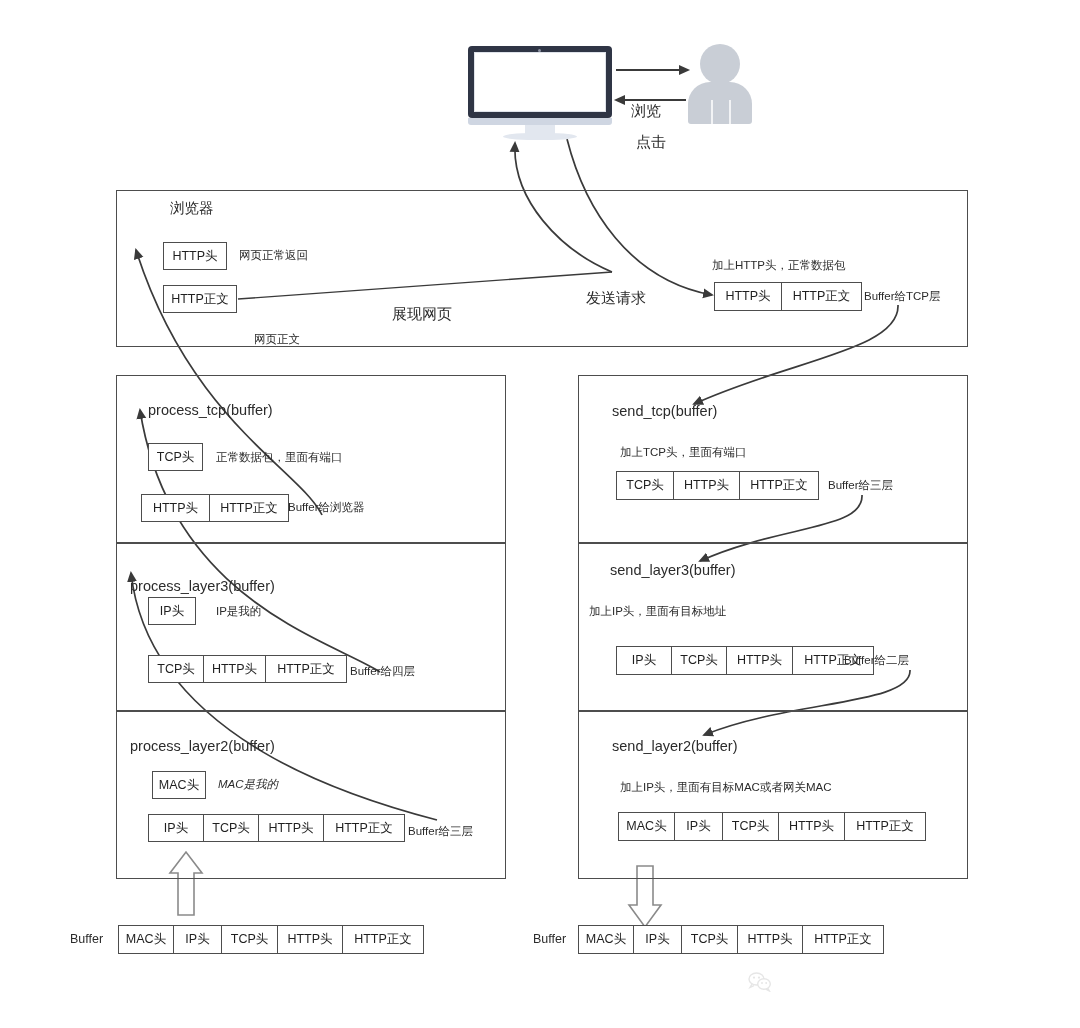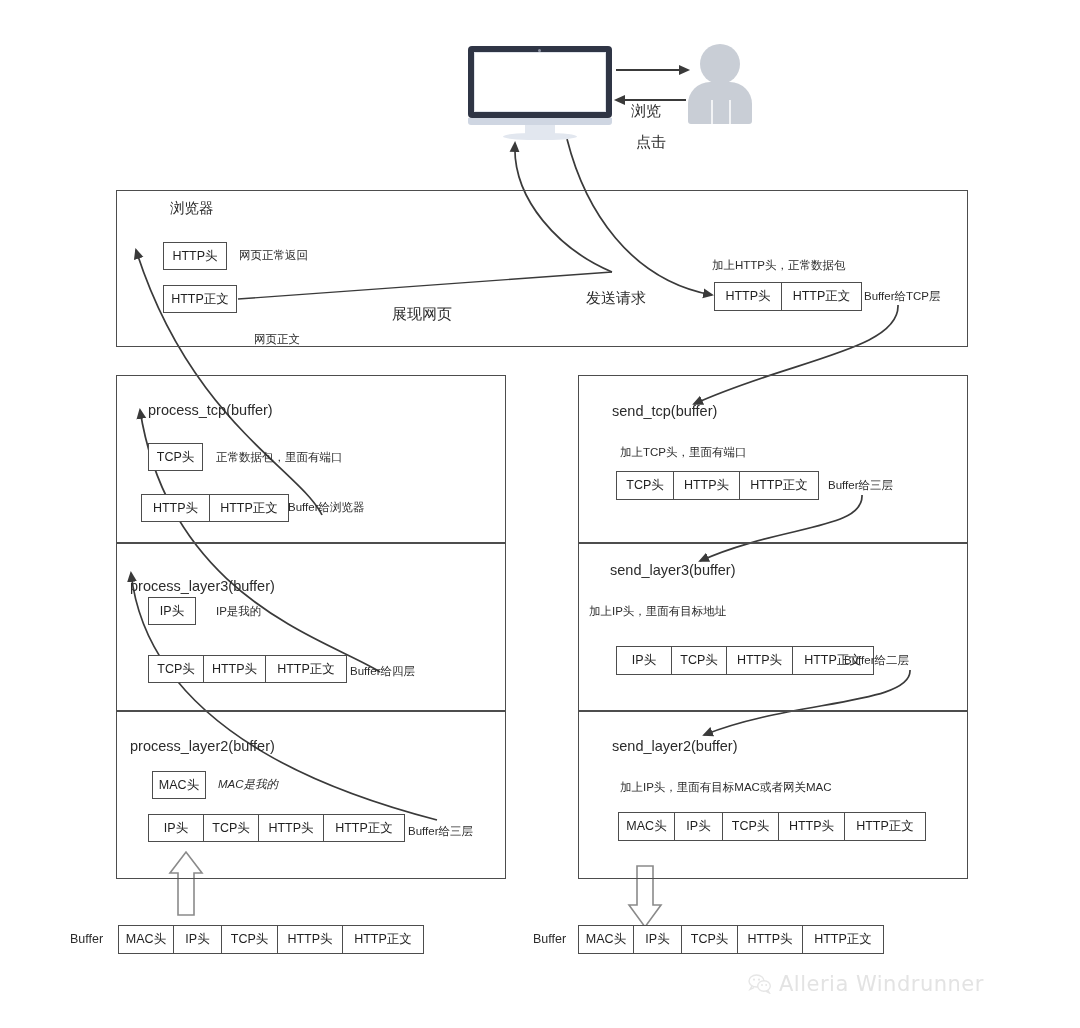--- a/index.html
+++ b/index.html
@@ -201,16 +201,15 @@
     <svg width="24" height="20" viewBox="0 0 24 20">
       <ellipse cx="8.5" cy="7" rx="7.5" ry="6" fill="none" stroke="#e6e6e6" stroke-width="1.4"></ellipse>
       <path d="M4,12 L2,15.5 L6,13.6" fill="none" stroke="#e6e6e6" stroke-width="1.4"></path>
       <circle cx="6" cy="5.6" r="1.1" fill="#e6e6e6"></circle>
       <circle cx="11" cy="5.6" r="1.1" fill="#e6e6e6"></circle>
       <ellipse cx="16" cy="12" rx="6.3" ry="5.2" fill="#fff" stroke="#e6e6e6" stroke-width="1.4"></ellipse>
       <path d="M19.6,16 L21.4,19 L17.8,17.2" fill="none" stroke="#e6e6e6" stroke-width="1.4"></path>
       <circle cx="14" cy="11" r="0.95" fill="#e6e6e6"></circle>
       <circle cx="18.2" cy="11" r="0.95" fill="#e6e6e6"></circle>
     </svg>
-    <span>Alleria Windrunner</span>
   </div>
 
 </div>
 
 </body></html>

